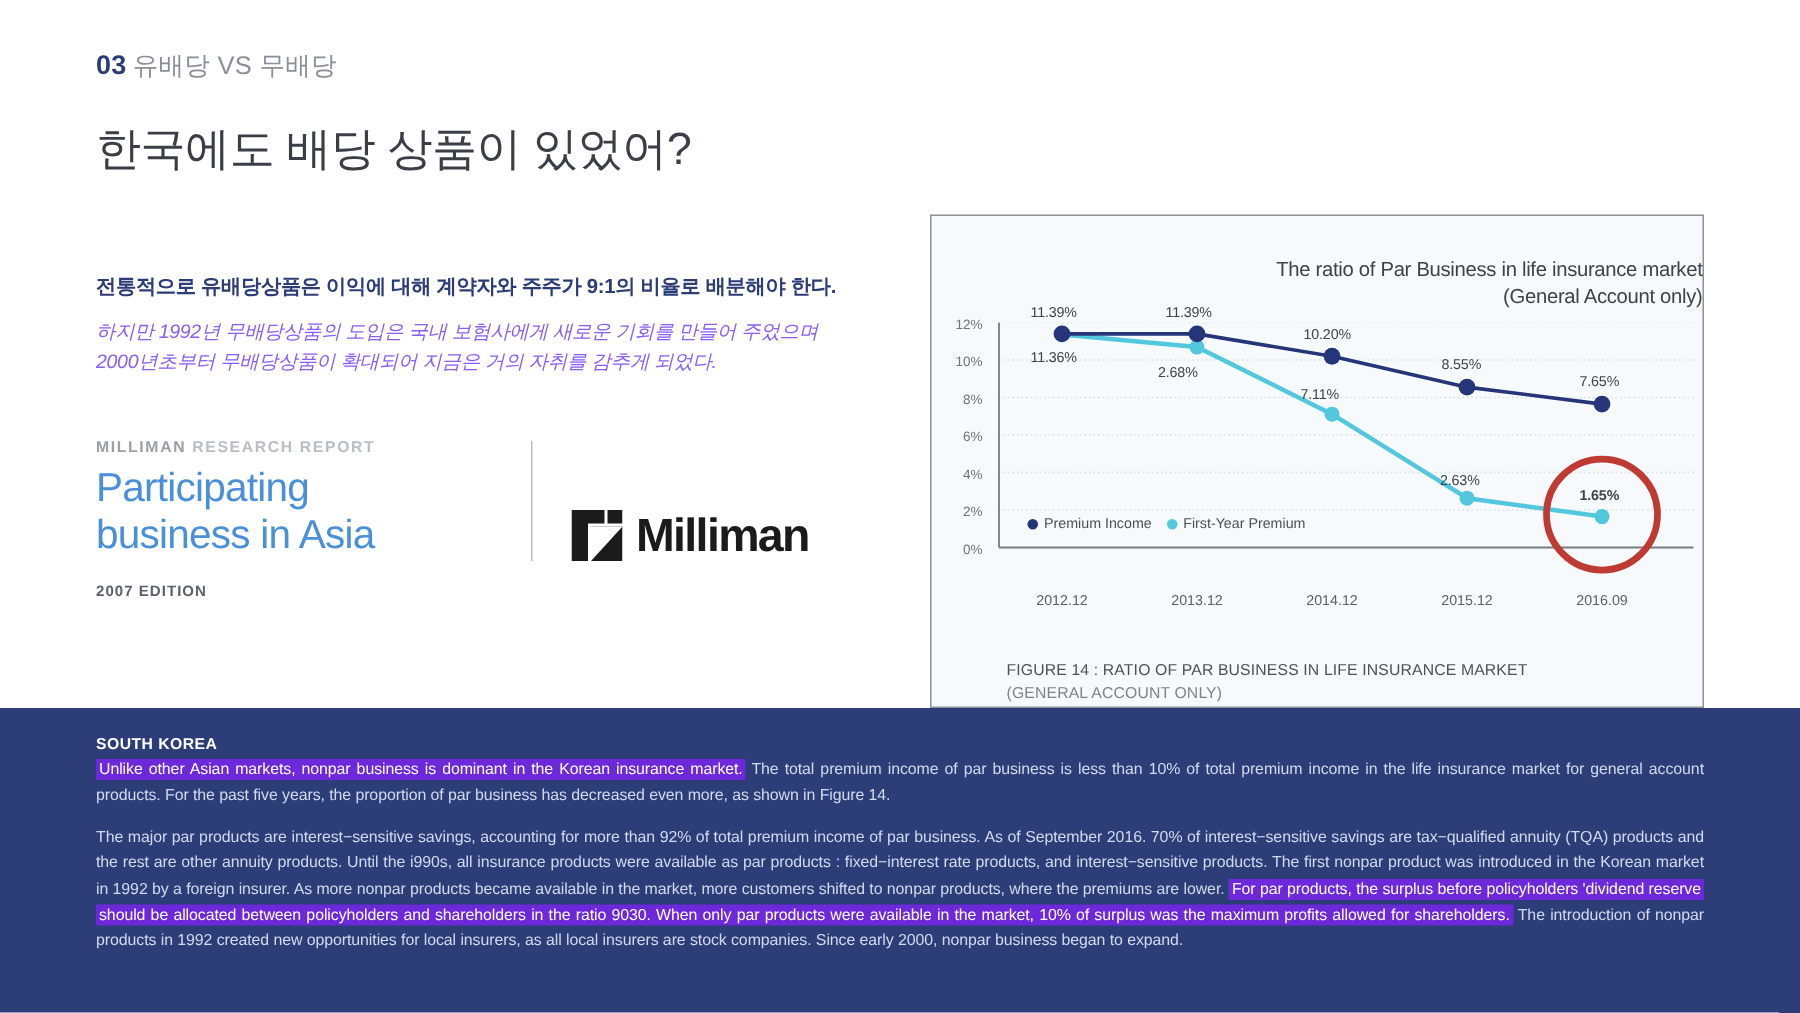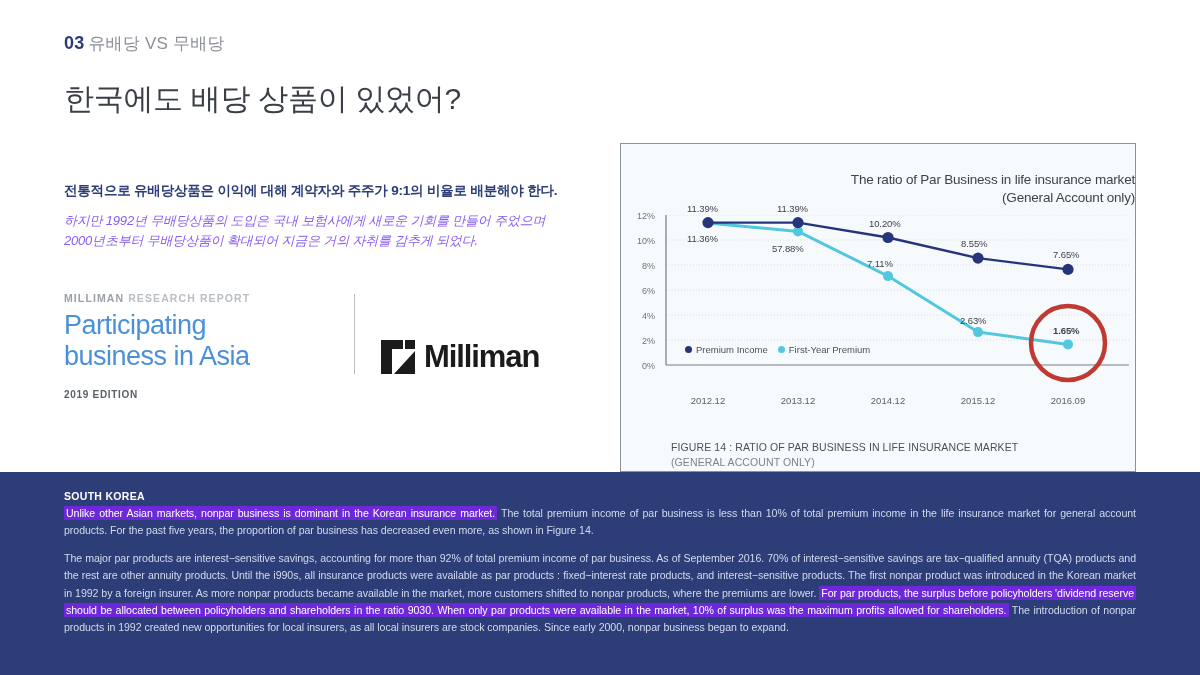--- a/index.html
+++ b/index.html
@@ -227,21 +227,21 @@
 <div id="report-block">
   <div id="report-text">
     <div class="rr-kicker">
       <span>MILLIMAN</span>
       <span class="lite">RESEARCH REPORT</span>
     </div>
     <div class="rr-title">
       <div>Participating</div>
       <div>business in Asia</div>
     </div>
-    <div class="rr-edition">2019 EDITION</div>
+    <div class="rr-edition">2007 EDITION</div>
   </div>
   <div id="report-divider"></div>
   <div id="brand-lockup">
     <svg id="milliman-mark" viewBox="0 0 34 34">
       <path d="M0 0 H22 V9 H11 V34 H0 Z" fill="#1b1b1b"></path>
       <path d="M24 0 H34 V9 H24 Z" fill="#1b1b1b"></path>
       <path d="M13 11 H34 V34 H13 Z" fill="#1b1b1b"></path>
       <path d="M13 11 L34 11 L13 34 Z" fill="#ffffff"></path>
     </svg>
     <span class="brand-name">Milliman</span>
@@ -301,21 +301,21 @@
       <circle cx="447" cy="128" r="37" fill="none" stroke="#bf3a33" stroke-width="4.5"></circle>
     </svg>
 
     <div class="dlabel" style="left:66px;  top:-12px;">11.39%</div>
     <div class="dlabel" style="left:156px; top:-12px;">11.39%</div>
     <div class="dlabel" style="left:248px; top:3px;">10.20%</div>
     <div class="dlabel" style="left:340px; top:23px;">8.55%</div>
     <div class="dlabel" style="left:432px; top:34px;">7.65%</div>
 
     <div class="dlabel" style="left:66px;  top:18px;">11.36%</div>
-    <div class="dlabel" style="left:151px; top:28px;">57.88%</div>
+    <div class="dlabel" style="left:151px; top:28px;">2.68%</div>
     <div class="dlabel" style="left:246px; top:43px;">7.11%</div>
     <div class="dlabel" style="left:339px; top:100px;">2.63%</div>
     <div class="dlabel bold" style="left:432px; top:110px;">1.65%</div>
 
     <div class="xtick" style="left:57px;">2012.12</div>
     <div class="xtick" style="left:147px;">2013.12</div>
     <div class="xtick" style="left:237px;">2014.12</div>
     <div class="xtick" style="left:327px;">2015.12</div>
     <div class="xtick" style="left:417px;">2016.09</div>
   </div>

